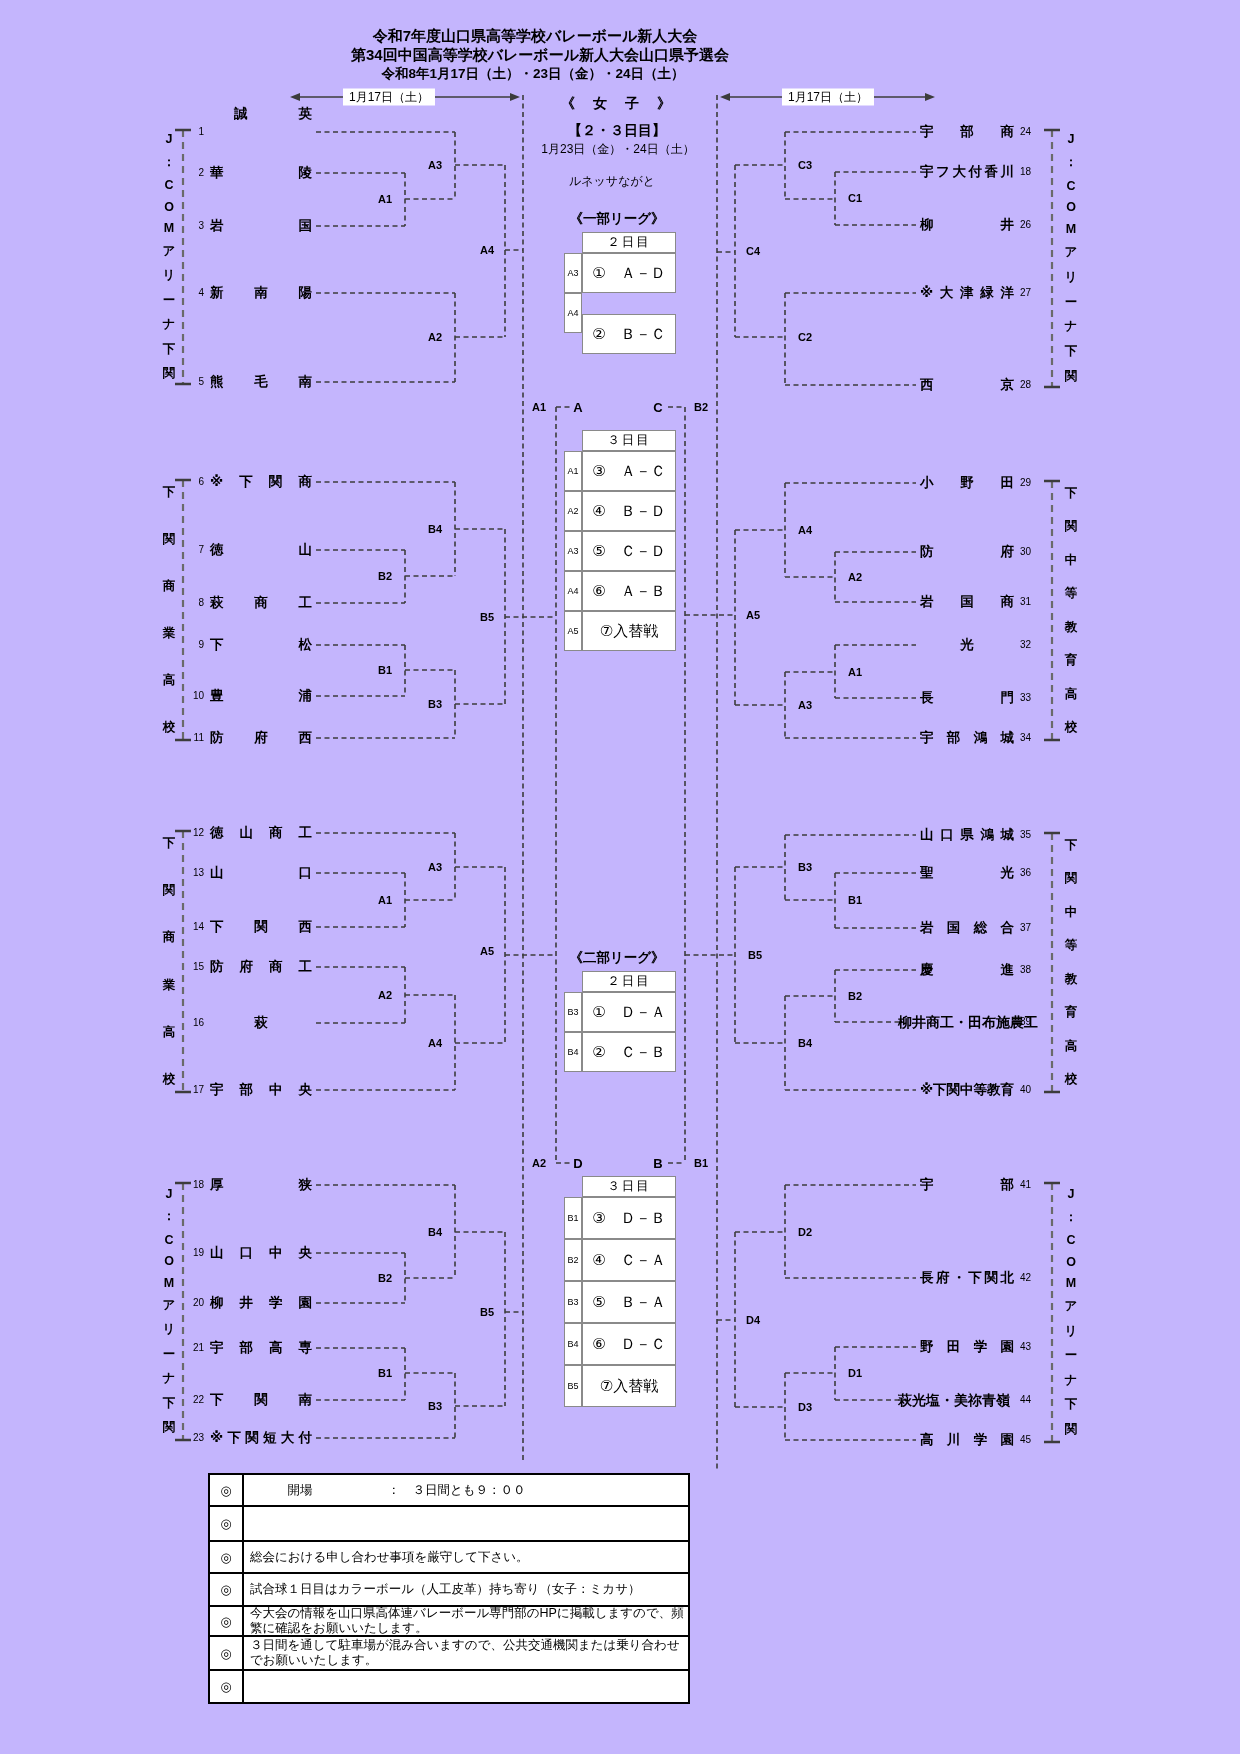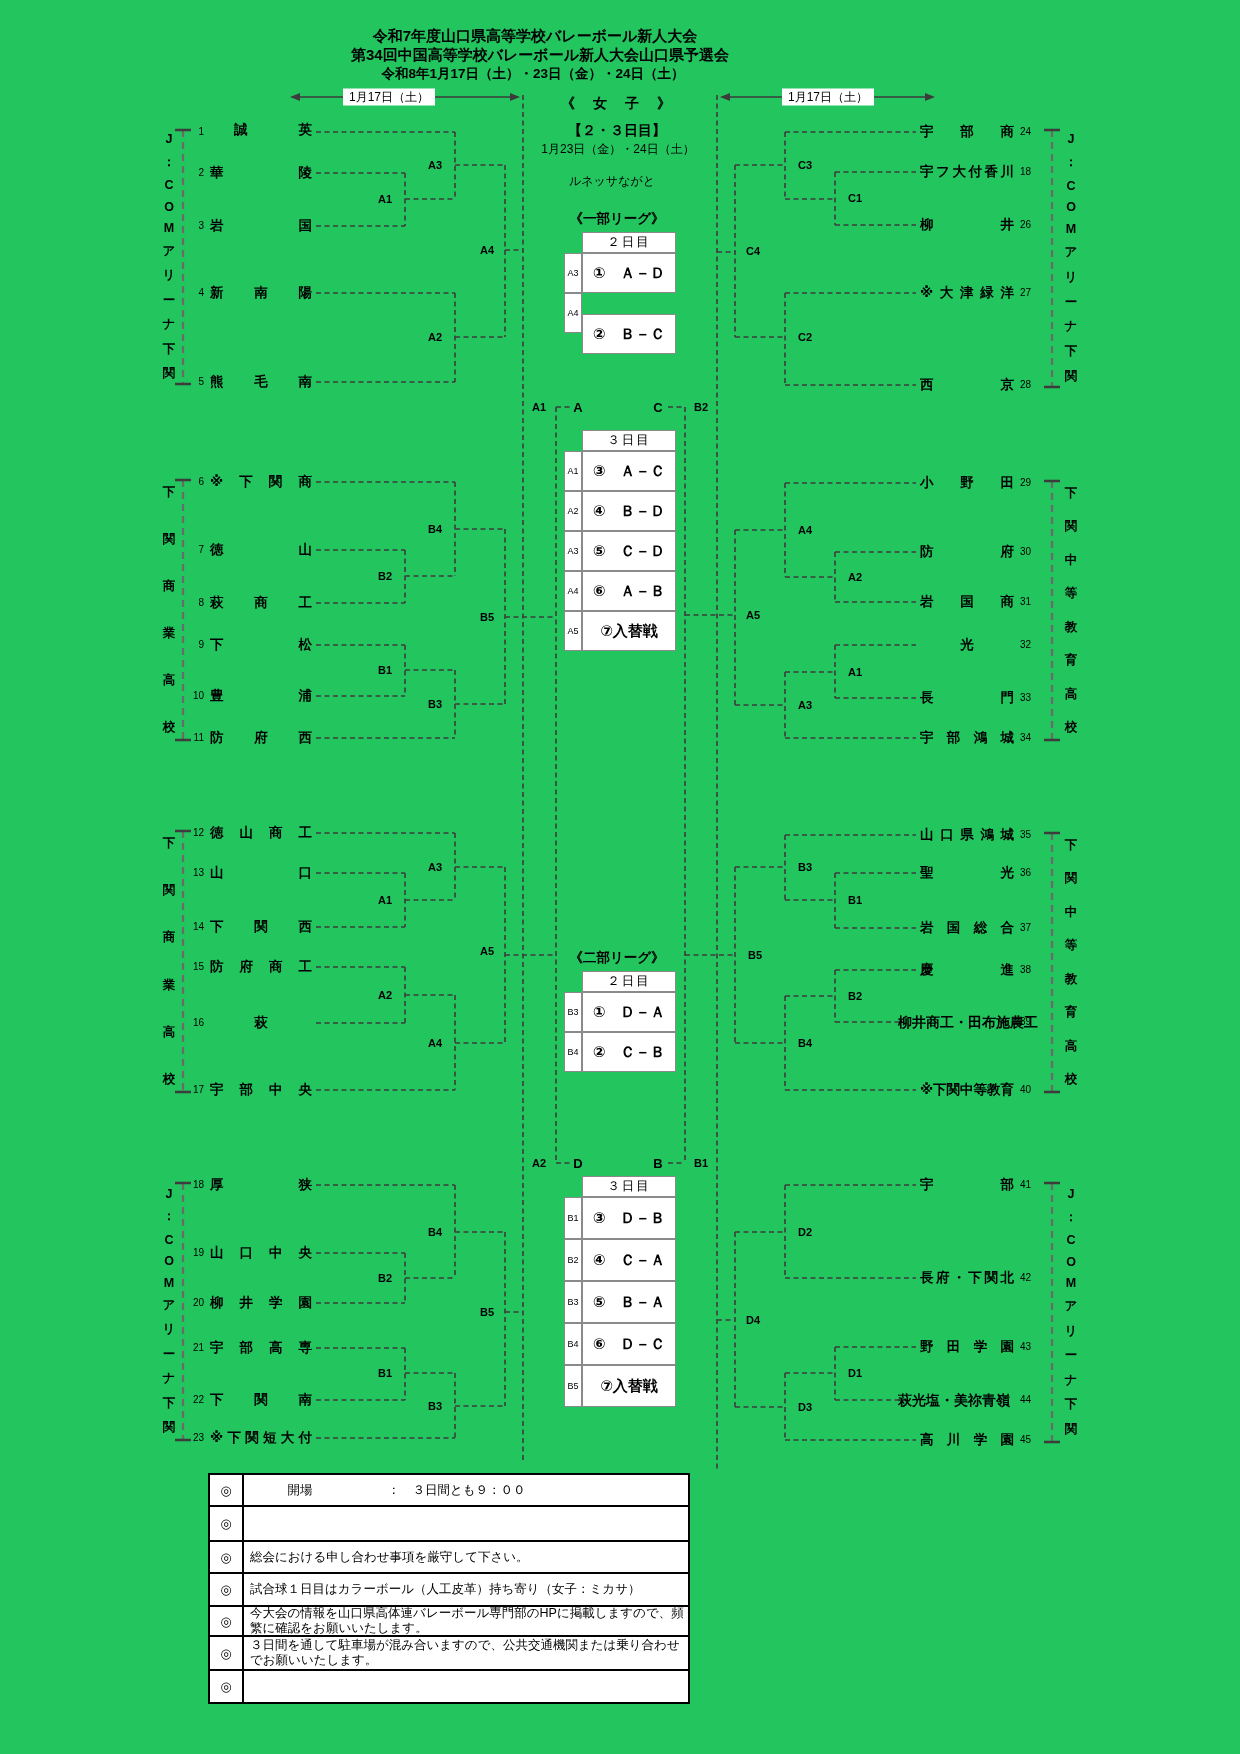--- a/index.html
+++ b/index.html
@@ -1,16 +1,16 @@
 <!DOCTYPE html>
 <html><head>
 <meta charset="utf-8">
 <style>
   html,body{margin:0;padding:0;background:#fff;}
-  .page{position:relative;width:1240px;height:1754px;background:#22c55e;overflow:hidden;
+  .page{position:relative;width:1240px;height:1754px;background:#c4b5fd;overflow:hidden;
         font-family:"Liberation Sans","DejaVu Sans",sans-serif;color:#000;}
   .abs{position:absolute;box-sizing:border-box;}
   .ctr{transform:translate(-50%,-50%);white-space:nowrap;}
   .b{font-weight:700;}
   .t15{font-size:15px;}
   .t13{font-size:13.5px;}
   .t12{font-size:12px;}
   .arrlab{font-size:12px;background:#fff;padding:0 6px;}
   .gender{font-size:14px;font-weight:700;letter-spacing:2px;}
   .stage{font-size:14px;font-weight:700;}
@@ -21,21 +21,21 @@
   .tname.sm{font-size:14px;line-height:14px;height:14px;text-align:left;text-align-last:auto;letter-spacing:0;}
   .tnum{font-size:10px;line-height:16px;}
   .tnum-l{text-align:right;}
   .mlabel{font-size:11px;font-weight:700;transform:translate(-50%,-50%);white-space:nowrap;}
   .xm{font-size:11px;font-weight:700;}
   .slot{font-size:13px;font-weight:700;}
   .vcol{display:flex;flex-direction:column;justify-content:space-between;align-items:center;
         width:18px;font-size:12.5px;font-weight:700;}
   .thead,.tmain,.tcourt{border:1.6px solid #8a8a8a;display:flex;align-items:center;justify-content:center;background:#fff;}
   .thead{font-size:12.5px;letter-spacing:2px;}
-  .tmain{font-size:15px;font-weight:700;}
+  .tmain{font-size:15px;font-weight:400;}
   .tcourt{font-size:9px;}
   .notes{border:2px solid #000;background:#fff;}
   .nrow{display:flex;border-top:2px solid #000;box-sizing:border-box;}
   .nrow:first-child{border-top:none;}
   .nbul{width:32px;flex:none;border-right:2px solid #000;display:flex;align-items:center;justify-content:center;font-size:13px;}
   .ntxt{flex:1;display:flex;align-items:center;font-size:12.5px;line-height:15px;padding:1px 4px 1px 6px;}
   svg{position:absolute;left:0;top:0;pointer-events:none;}
 </style>
 </head>
 <body>
@@ -121,21 +121,21 @@
     <div class="nrow" style="height:34px">
         <div class="nbul">◎</div>
         <div class="ntxt">３日間を通して駐車場が混み合いますので、公共交通機関または乗り合わせでお願いいたします。</div>
       </div>
     <div class="nrow" style="height:33px">
         <div class="nbul">◎</div>
       </div>
   </div>
 
 <div class="abs tnum tnum-l" style="left: 186px; top: 124px; width: 18px;">1</div>
-    <div class="abs tname" style="left: 210px; top: 120px; width: 102px; padding-left: 24px;">誠英</div>
+    <div class="abs tname" style="left: 210px; top: 104px; width: 102px; padding-left: 24px;">誠英</div>
     <div class="abs tnum tnum-l" style="left: 186px; top: 165px; width: 18px;">2</div>
     <div class="abs tname" style="left: 210px; top: 163px; width: 102px;">華陵</div>
     <div class="abs tnum tnum-l" style="left: 186px; top: 218px; width: 18px;">3</div>
     <div class="abs tname" style="left: 210px; top: 216px; width: 102px;">岩国</div>
     <div class="abs tnum tnum-l" style="left: 186px; top: 285px; width: 18px;">4</div>
     <div class="abs tname" style="left: 210px; top: 283px; width: 102px;">新南陽</div>
     <div class="abs tnum tnum-l" style="left: 186px; top: 374px; width: 18px;">5</div>
     <div class="abs tname" style="left: 210px; top: 372px; width: 102px;">熊毛南</div>
     <div class="abs tnum tnum-l" style="left: 186px; top: 474px; width: 18px;">6</div>
     <div class="abs tname" style="left: 210px; top: 472px; width: 102px;">※下関商</div>

